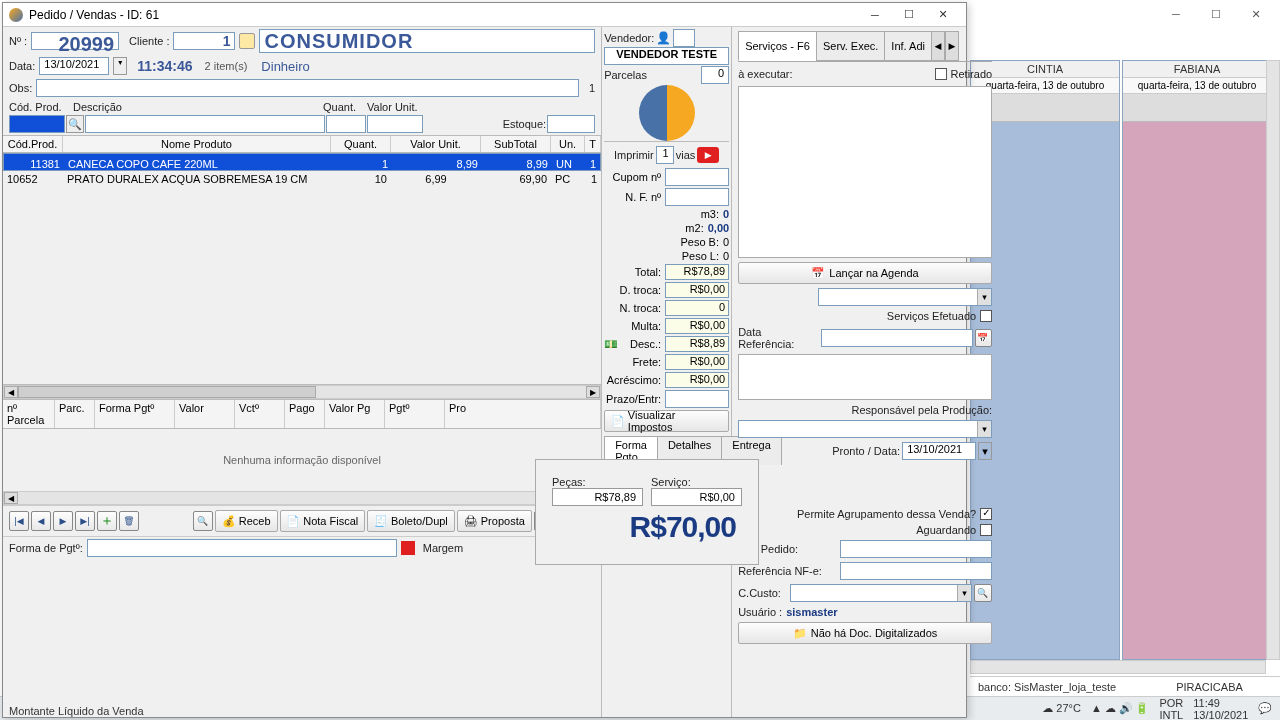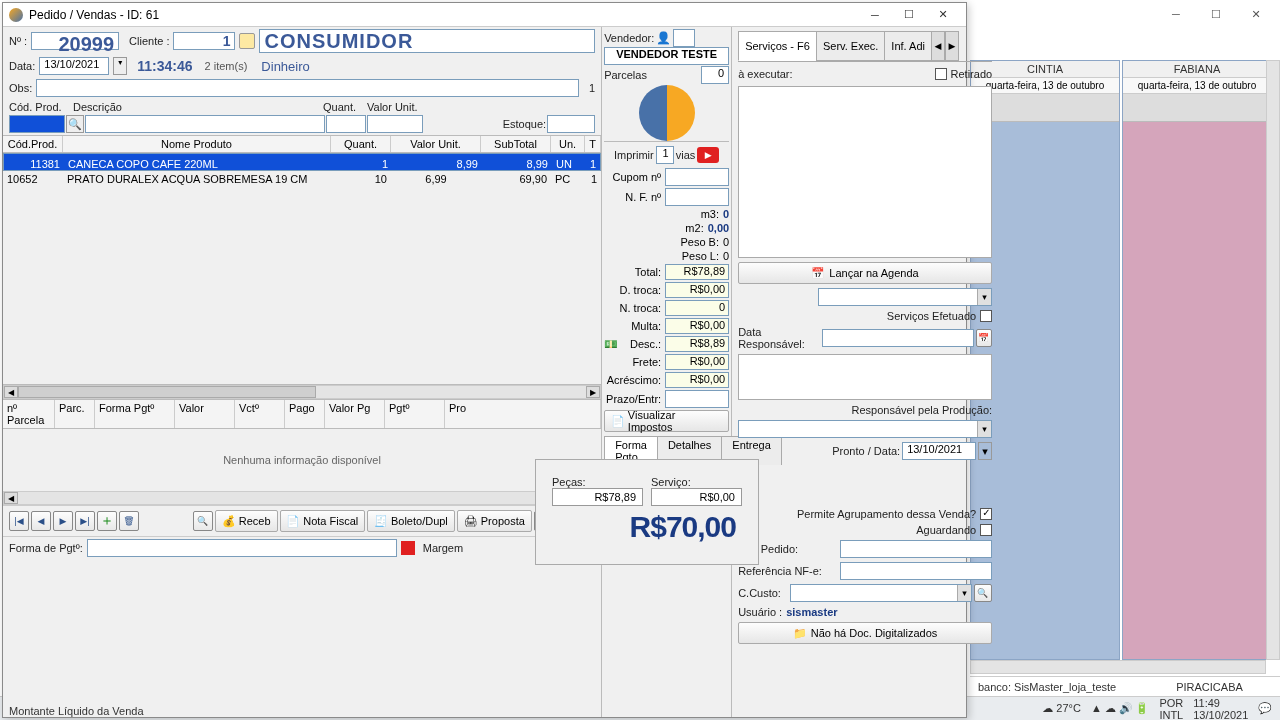--- a/index.html
+++ b/index.html
@@ -370,21 +370,21 @@
       <div class="btn-wide">📅<span>Lançar na Agenda</span></div>
       <div class="sel" style="margin-left:80px">
           <span style="flex:1"></span>
           <span class="dd">▾</span>
         </div>
       <div class="row" style="justify-content:flex-end;padding:0">
         <span class="lbl">Serviços Efetuado</span>
         <span class="chk"></span>
       </div>
       <div class="row" style="padding:0;gap:2px">
-        <span class="lbl">Data Responsável:</span>
+        <span class="lbl">Data Referência:</span>
         <input class="fld" style="flex: 1 1 0%;">
         <div class="nav-ico" style="width:18px;height:18px">📅</div>
       </div>
       <div class="panel-box" style="height:46px"></div>
       <div style="text-align:right"><span class="lbl">Responsável pela Produção:</span></div>
       <div class="sel">
           <span style="flex:1"></span>
           <span class="dd">▾</span>
         </div>
       <div class="row" style="padding:0;gap:2px;justify-content:flex-end">

